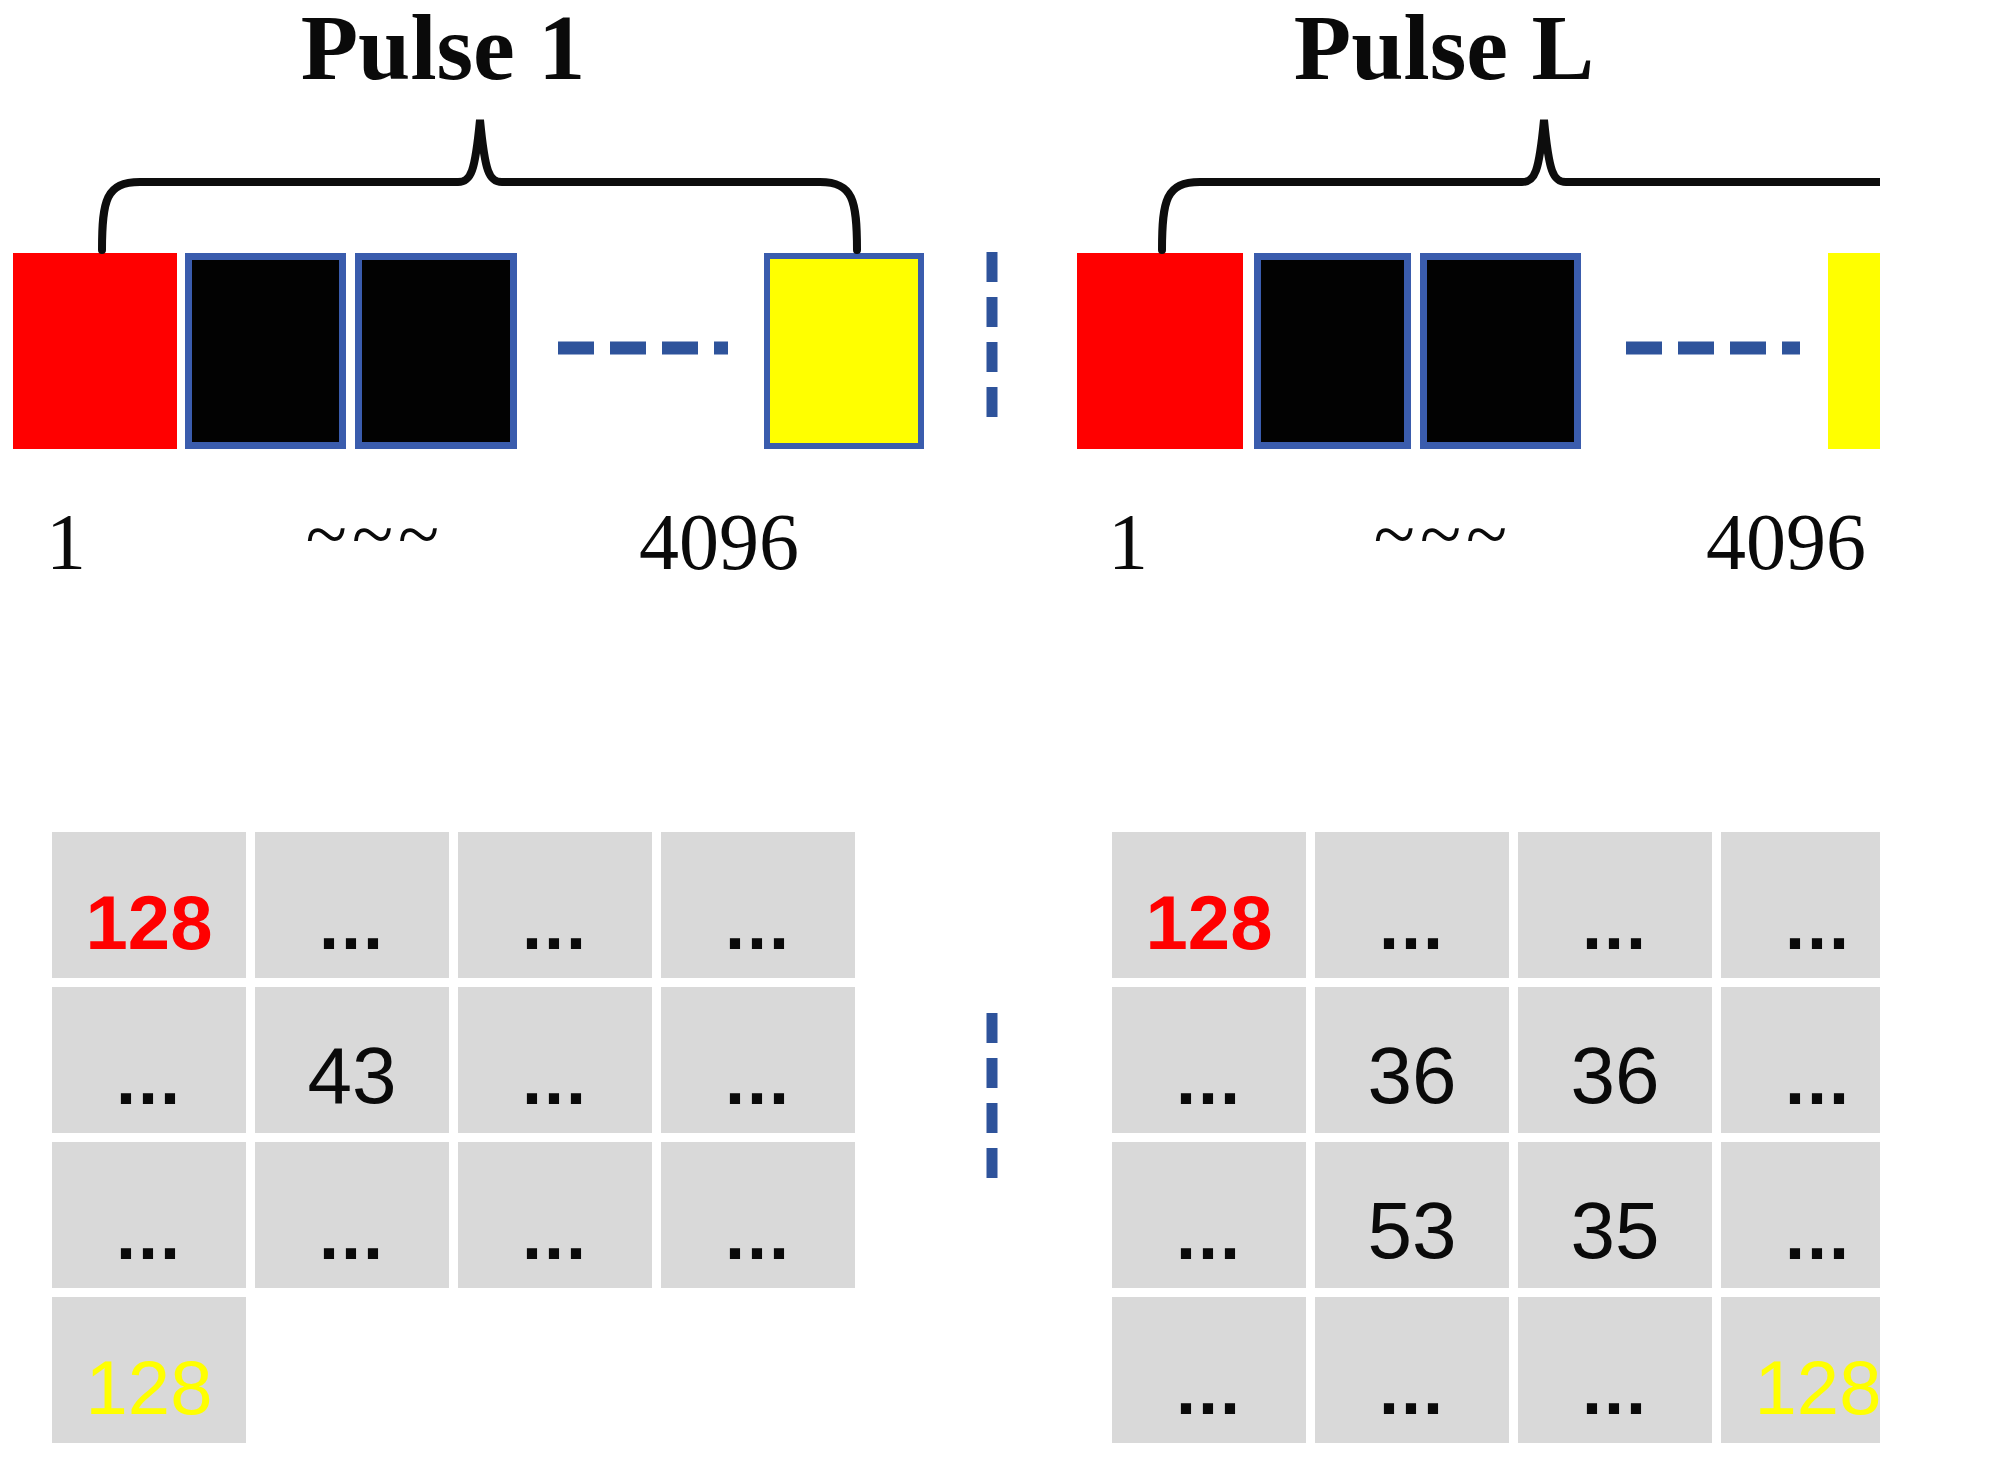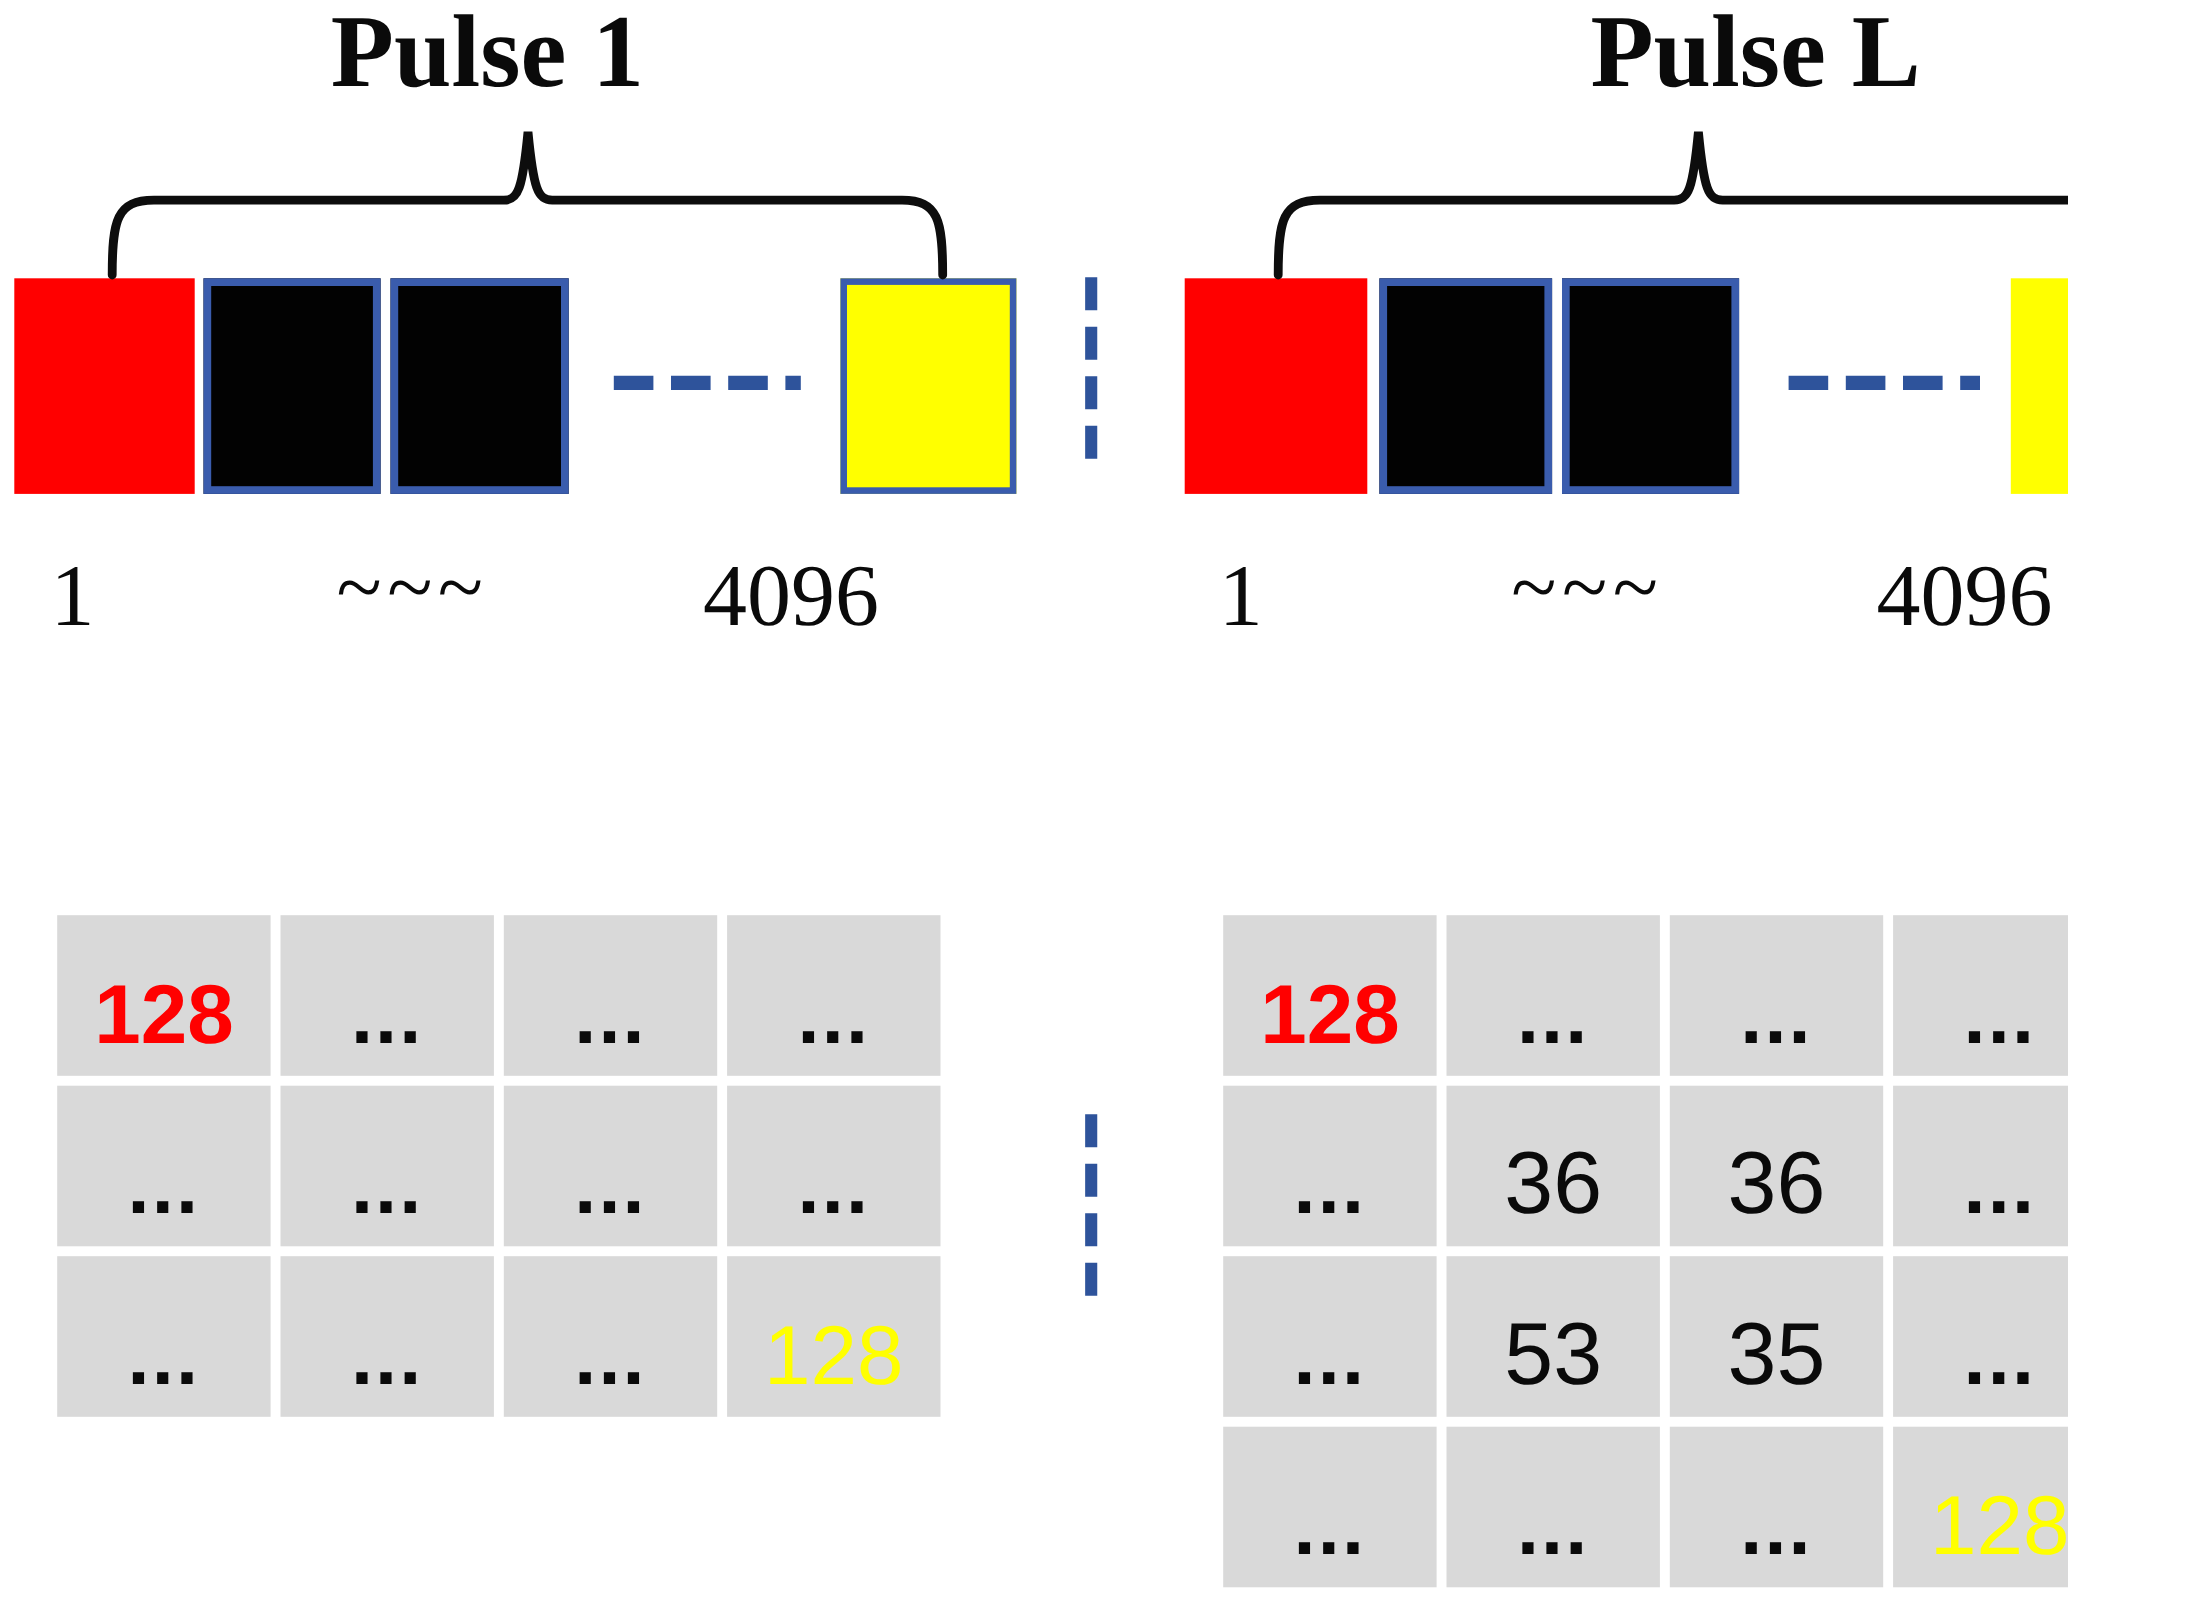--- a/index.html
+++ b/index.html
@@ -13,21 +13,21 @@
   
   .pulse-title{
     position:absolute;top:0;
     transform:translateX(-50%);
     font-family:"Liberation Serif", serif;
     font-weight:bold;
     font-size:94px;line-height:1.0;
     color:#0a0a0a;white-space:nowrap;
   }
   .pulse-title.p1{left:443px;}
-  .pulse-title.pL{left:1596px;}
+  .pulse-title.pL{left:1444px;}
   
   .sq{position:absolute;top:253px;height:196px;box-sizing:border-box;}
   .sq-red{background:var(--red);}
   .sq-black{background:var(--black);border:7px solid var(--square-border-blue);}
   .sq-yellow{background:var(--yellow);}
   .sq-yellow.bordered{border:6px solid var(--square-border-blue);}
   
   .overlay{position:absolute;left:0;top:0;pointer-events:none;}
   .brace{fill:none;stroke:#0d0d0d;stroke-width:8;stroke-linecap:round;}
   .vdash{stroke:var(--dash-blue);stroke-width:11;stroke-dasharray:30 15;}
@@ -97,20 +97,21 @@
   <span class="idx" style="left:1128px;">1</span>
   <span class="idx tildes" style="left:1443px;">~~~</span>
   <span class="idx" style="left:1786px;">4096</span>
 
   <div class="grid left">
       <div class="cell cell-num cell-red">128</div>
       <div class="cell cell-dots">...</div>
       <div class="cell cell-dots">...</div>
       <div class="cell cell-dots">...</div>
       <div class="cell cell-dots">...</div>
+      <div class="cell cell-num">43</div>
       <div class="cell cell-dots">...</div>
       <div class="cell cell-dots">...</div>
       <div class="cell cell-dots">...</div>
       <div class="cell cell-dots">...</div>
       <div class="cell cell-dots">...</div>
       <div class="cell cell-dots">...</div>
       <div class="cell cell-num cell-yellow">128</div>
     </div>
   <div class="grid right">
       <div class="cell cell-num cell-red">128</div>

